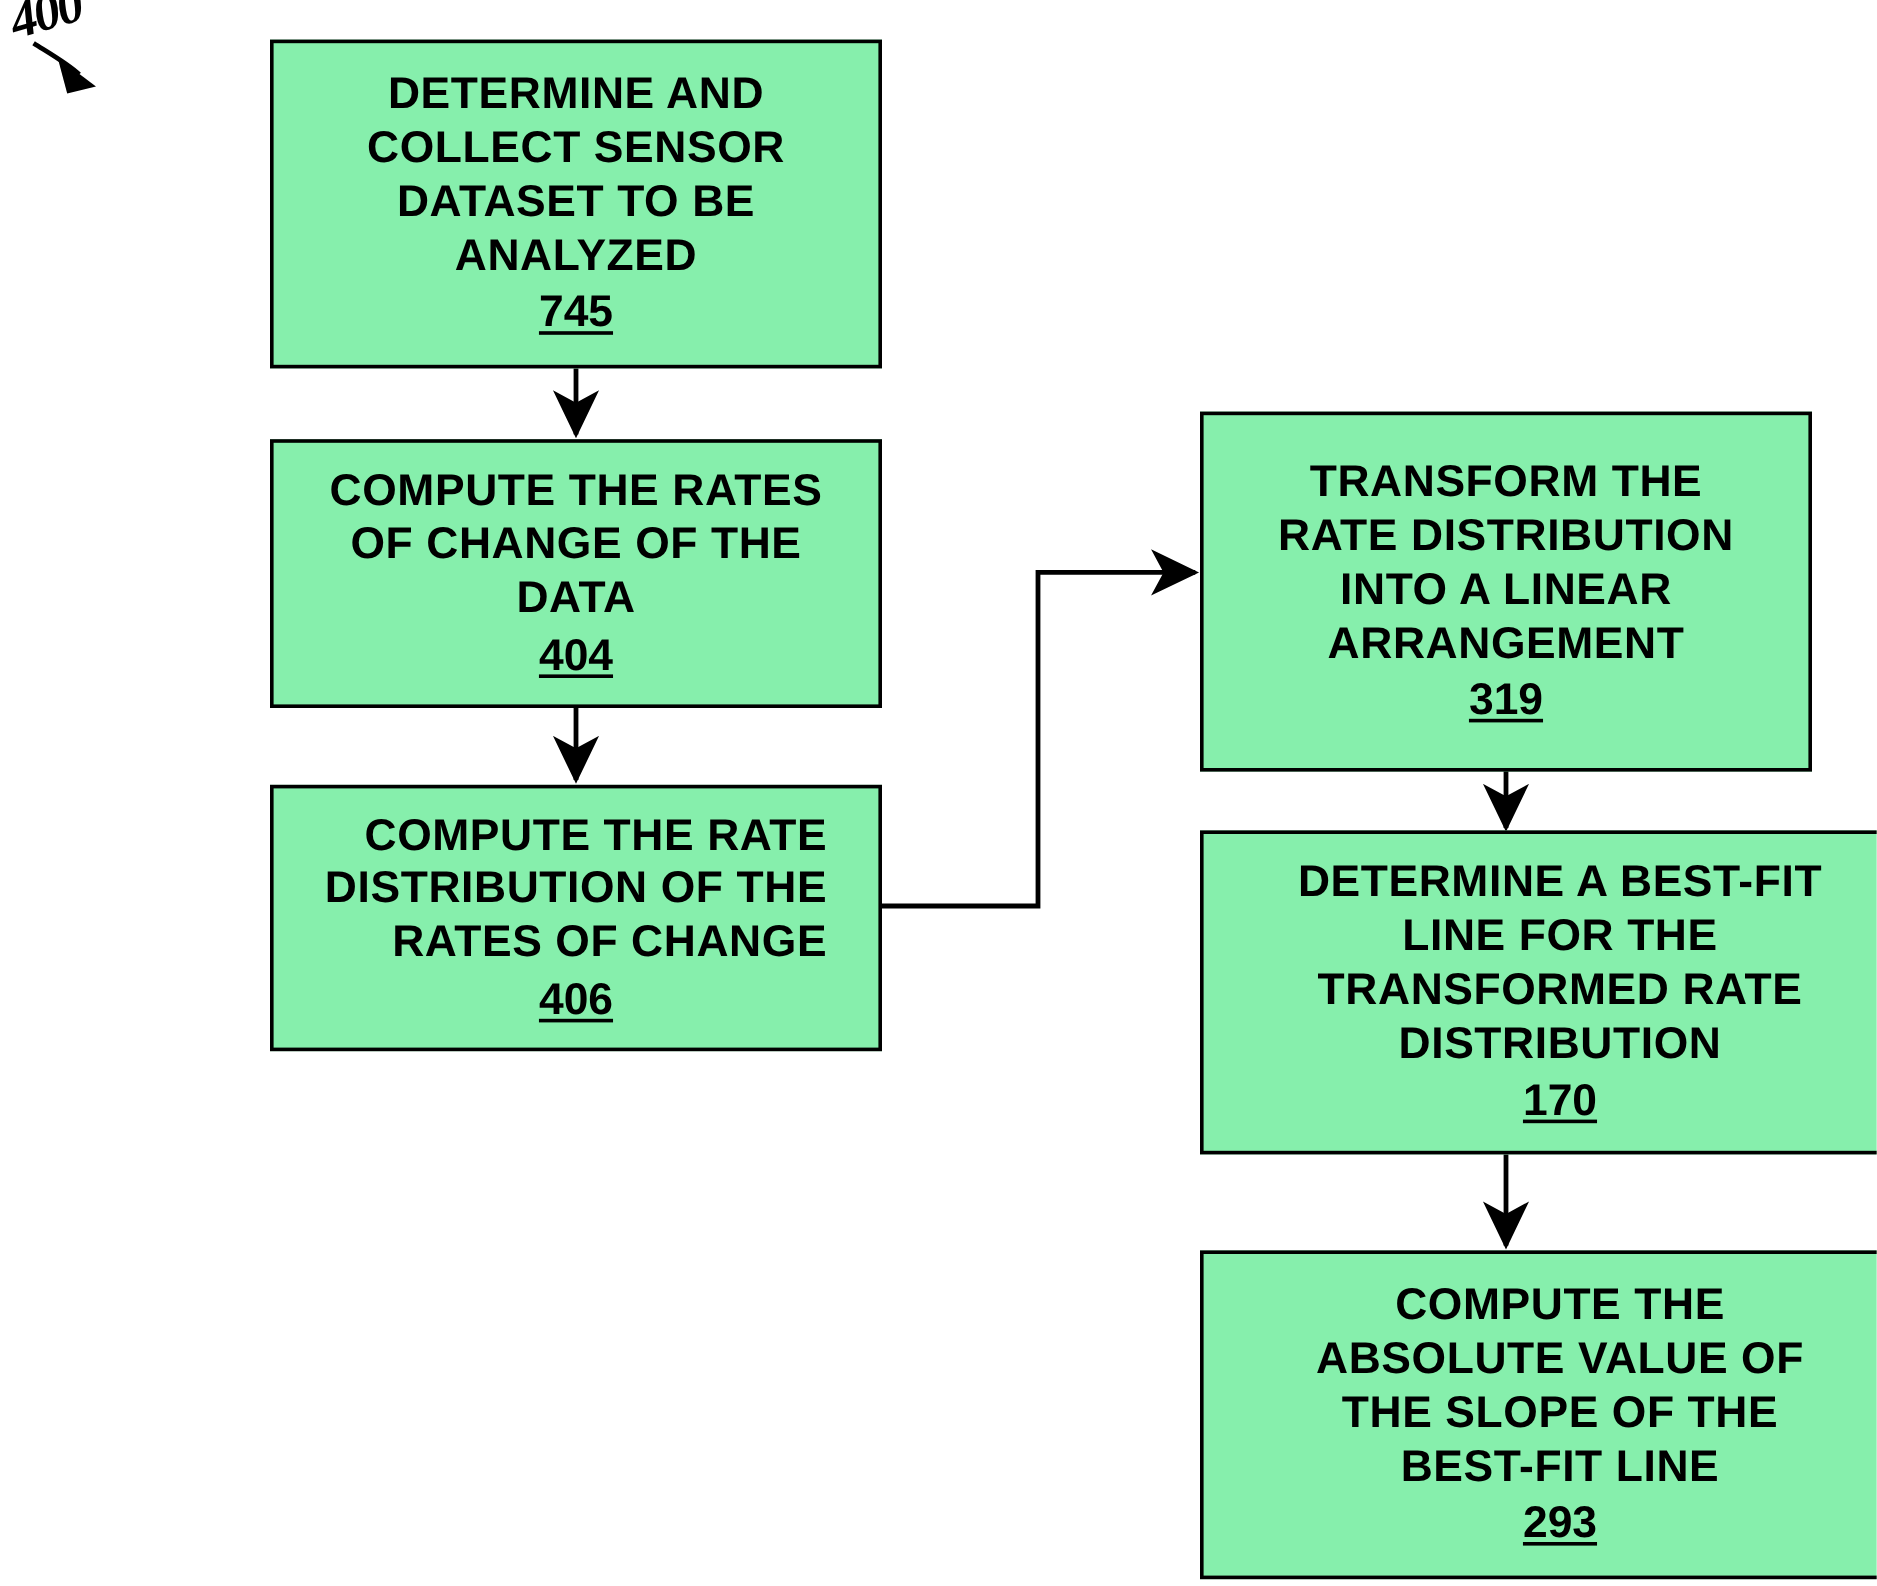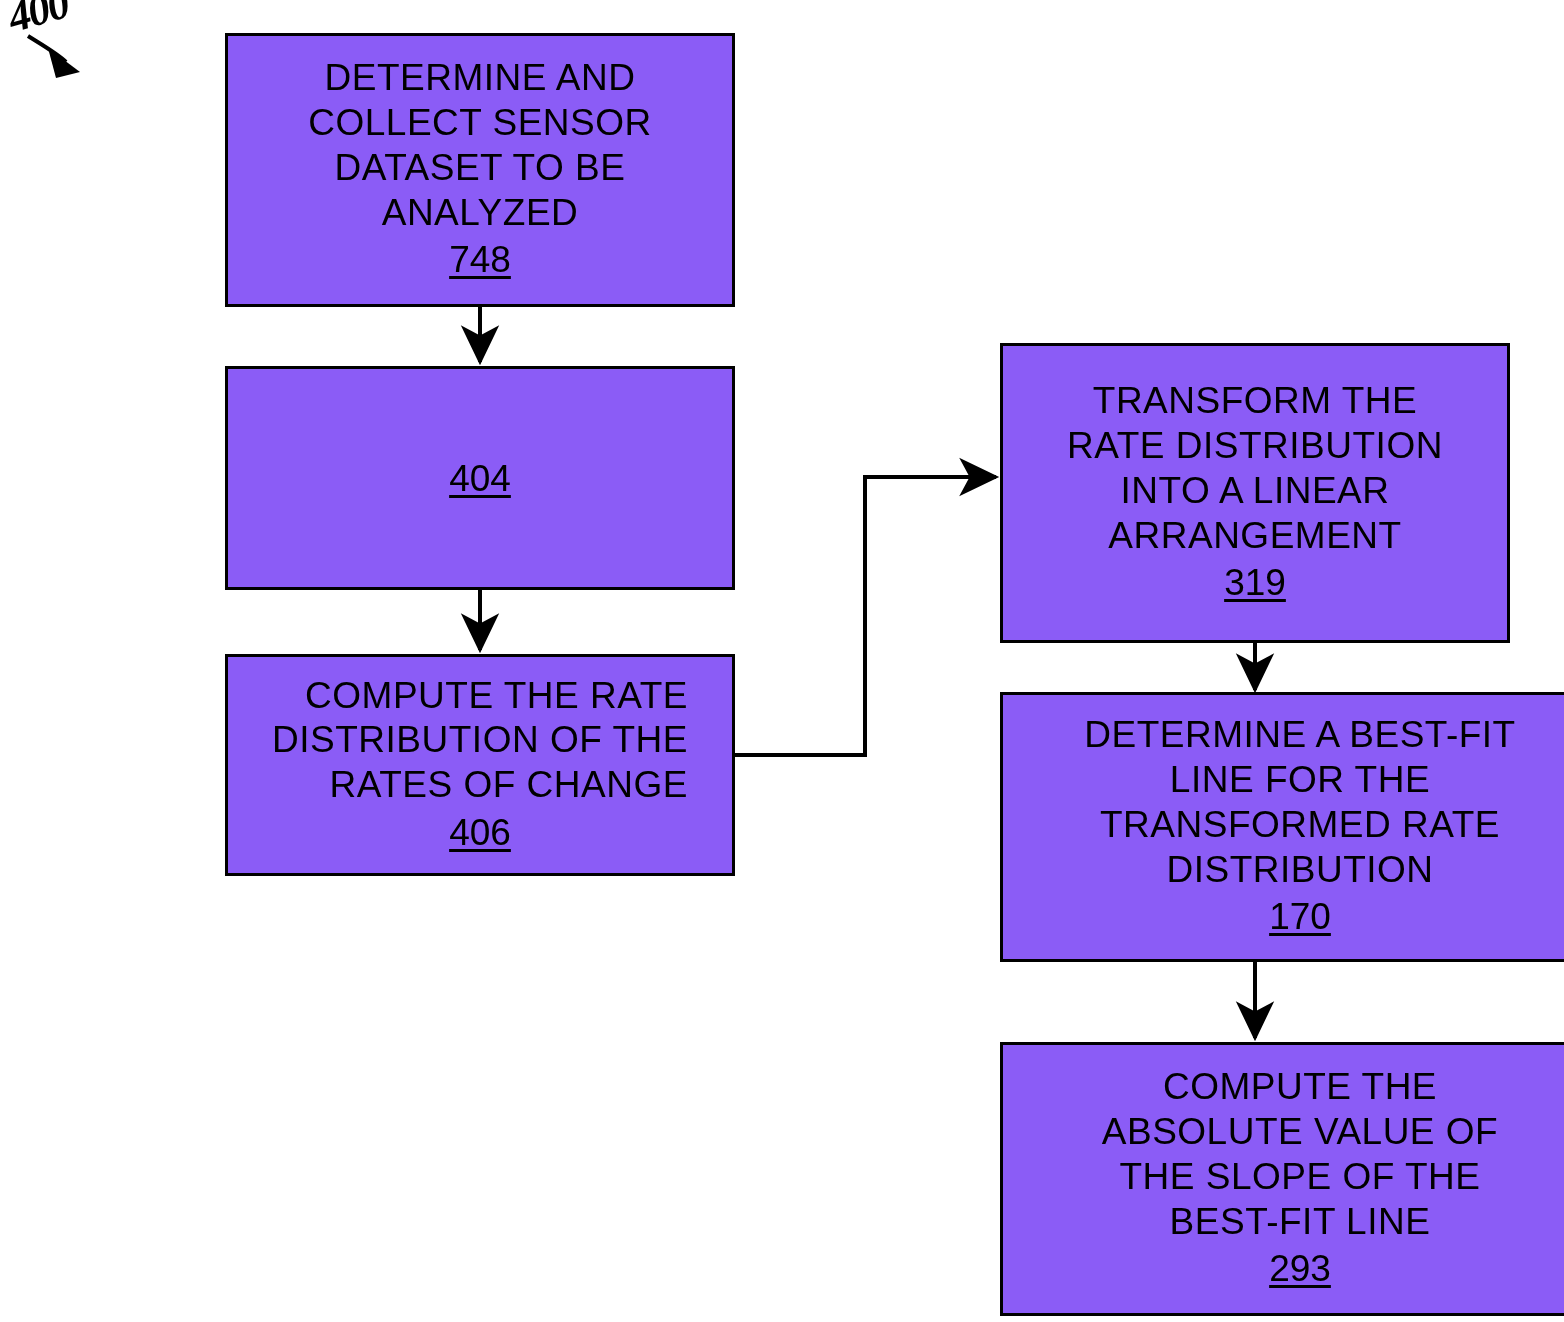--- a/index.html
+++ b/index.html
@@ -15,27 +15,28 @@
     position: relative;
     width: 1564px;
     height: 1322px;
     background: #ffffff;
     overflow: hidden;
   }
   .flow-box {
     position: absolute;
     box-sizing: border-box;
     border: 3px solid #000000;
-    background: #8b5cf6;
+    background: #86efac;
     display: flex;
     flex-direction: column;
     align-items: center;
     justify-content: center;
     text-align: center;
     padding: 6px 10px;
+    font-weight: bold;
   }
   .box-text {
     font-size: 37px;
     line-height: 1.21;
     letter-spacing: 0.5px;
     white-space: pre-line;
     text-transform: uppercase;
   }
   .box-ref {
     font-size: 37px;
@@ -92,24 +93,27 @@
     <line x1="1255" y1="615" x2="1255" y2="690" stroke="#000000" stroke-width="4" marker-end="url(#arrowhead)"></line>
 
     <line x1="1255" y1="962" x2="1255" y2="1038" stroke="#000000" stroke-width="4" marker-end="url(#arrowhead)"></line>
   </svg>
 
   <div class="flow-box" style="left:225px; top:33px; width:510px; height:274px;">
     <div class="box-text">DETERMINE AND
 COLLECT SENSOR
 DATASET TO BE
 ANALYZED</div>
-    <div class="box-ref">748</div>
+    <div class="box-ref">745</div>
   </div>
 
   <div class="flow-box" style="left:225px; top:366px; width:510px; height:224px;">
+    <div class="box-text">COMPUTE THE RATES
+OF CHANGE OF THE
+DATA</div>
     <div class="box-ref">404</div>
   </div>
 
   <div class="flow-box" style="left:225px; top:654px; width:510px; height:222px;text-align:right;">
     <div class="box-text">COMPUTE THE RATE
 DISTRIBUTION OF THE
 RATES OF CHANGE</div>
     <div class="box-ref">406</div>
   </div>
 

